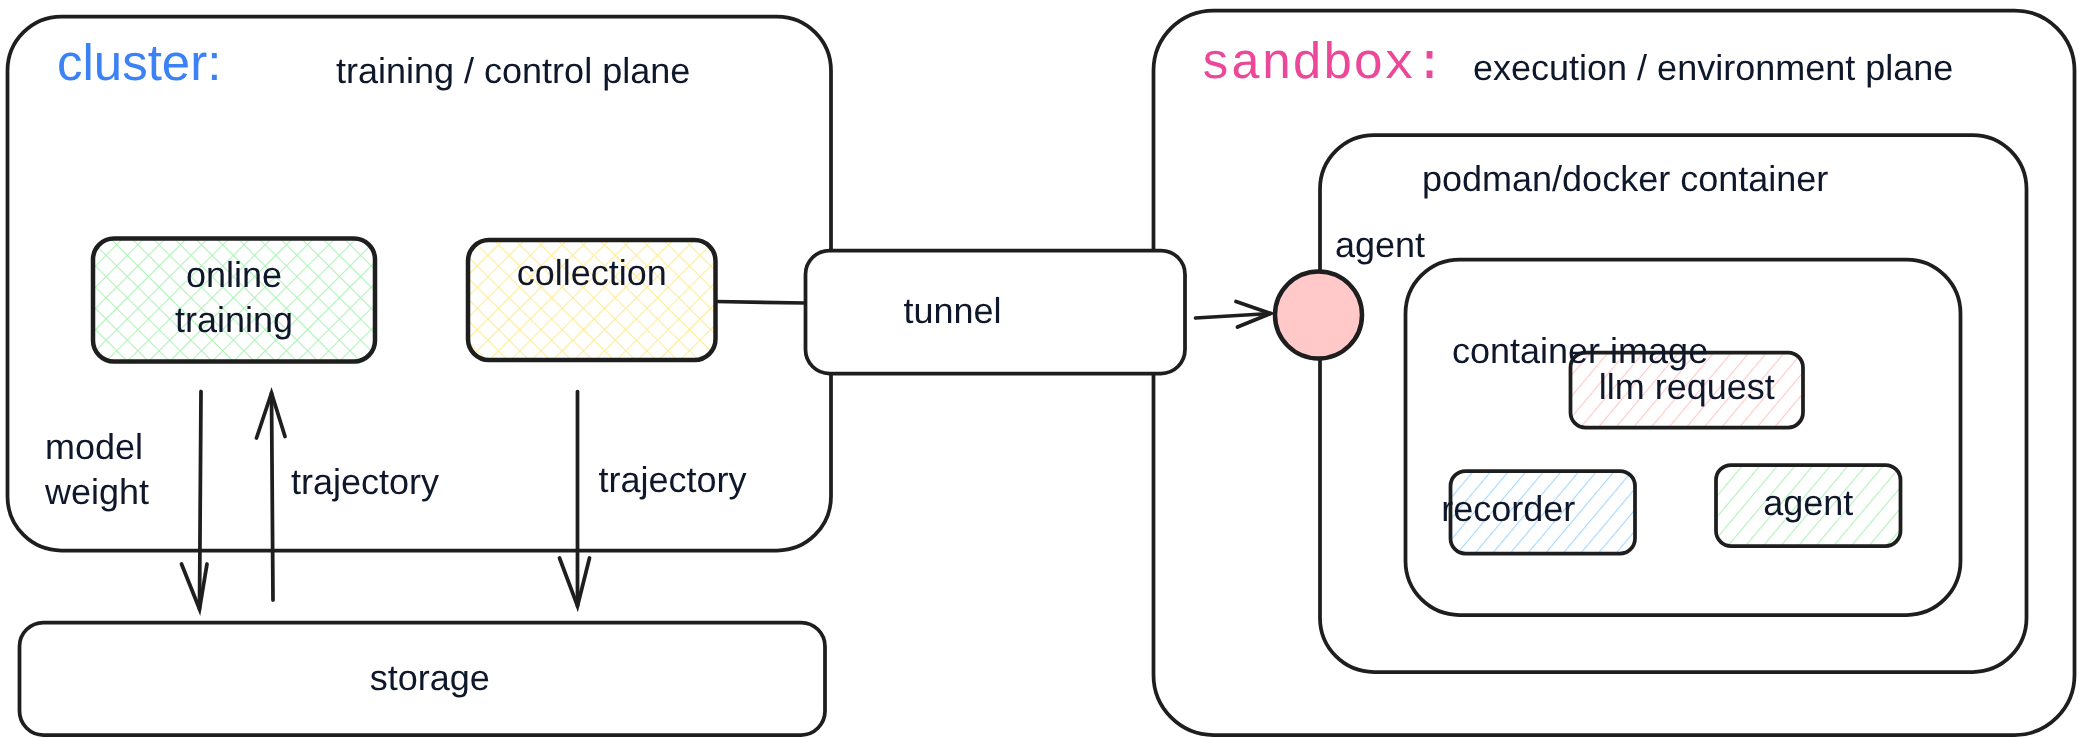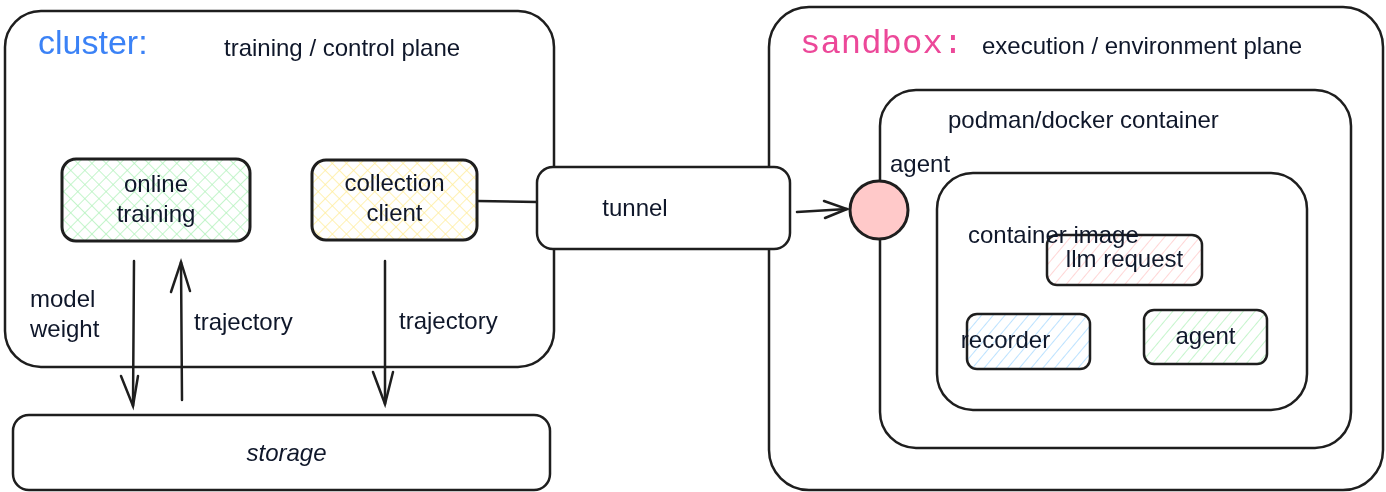--- a/index.html
+++ b/index.html
@@ -87,32 +87,31 @@
 <div class="lbl big-title" style="left:38px; top:23px; color:#3b82f6;">cluster:</div>
 <div class="lbl sub-title" style="left:224px; top:34px;">training / control plane</div>
 
 <div class="lbl node-text center" style="left:62px; top:169px; width:188px;">
   <div>online</div>
   <div>training</div>
 </div>
 
 <div class="lbl node-text center" style="left:312px; top:168px; width:165px;">
   <div>collection</div>
-  <div>client</div>
 </div>
 
 <div class="lbl edge-text" style="left:30px; top:284px; line-height:1.25;">
   <div>model</div>
   <div>weight</div>
 </div>
 
 <div class="lbl edge-text" style="left:194px; top:308px;">trajectory</div>
 <div class="lbl edge-text" style="left:399px; top:307px;">trajectory</div>
 
-<div class="lbl node-text center" style="left:13px; top:438px; width:547px;font-style:italic;">storage</div>
+<div class="lbl node-text center" style="left:13px; top:438px; width:547px;">storage</div>
 
 <div class="lbl node-text center" style="left:537px; top:193px; width:196px;">tunnel</div>
 
 <div class="lbl big-title" style="left:800px; top:25px; color:#ec4899;font-family:Liberation Mono, monospace;">sandbox:</div>
 <div class="lbl sub-title" style="left:982px; top:32px;">execution / environment plane</div>
 
 <div class="lbl sub-title" style="left:948px; top:106px;">podman/docker container</div>
 
 <div class="lbl sub-title" style="left:890px; top:150px;">agent</div>
 

